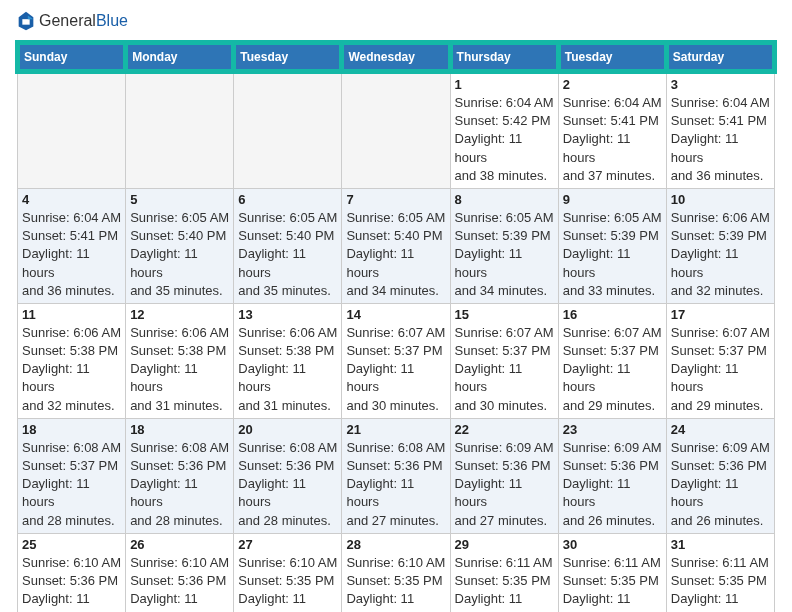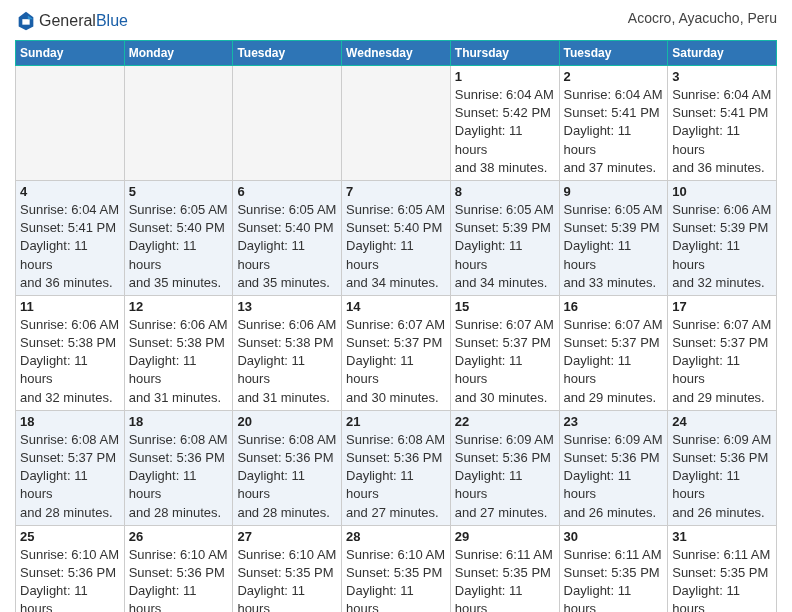--- a/index.html
+++ b/index.html
@@ -50,21 +50,21 @@
       border-collapse: collapse;
       border: 1px solid #ccc;
     }
     .calendar th {
       background-color: #2e75b6;
       color: #fff;
       font-size: 12px;
       font-weight: bold;
       padding: 5px 4px;
       text-align: left;
-      border: 1px solid #14b8a6;
+      border: 5px solid #14b8a6;
     }
     .calendar td {
       vertical-align: top;
       border: 1px solid #ccc;
       padding: 3px 4px;
       width: calc(100% / 7);
       height: 82px;
       font-size: 10px;
       background: #fff;
     }
@@ -103,21 +103,20 @@
       <svg class="logo-icon" viewBox="0 0 24 24" xmlns="http://www.w3.org/2000/svg">
         <path d="M12 2 L20 8 L20 18 L12 22 L4 18 L4 8 Z" fill="#1a5fa8"></path>
         <path d="M8 10 L16 10 L16 16 L8 16 Z" fill="#fff"></path>
         <polygon points="14,6 20,10 14,10" fill="#2e90d0"></polygon>
       </svg>
       <div>
         <span class="logo-general">General</span><span class="logo-blue">Blue</span>
       </div>
     </div>
     <div class="title-section">
-      <div class="subtitle">Acocro, Ayacucho, Peru</div>
     </div>
   </div>
 
   <table class="calendar">
     <thead>
       <tr>
         <th>Sunday</th>
         <th>Monday</th>
         <th>Tuesday</th>
         <th>Wednesday</th>

